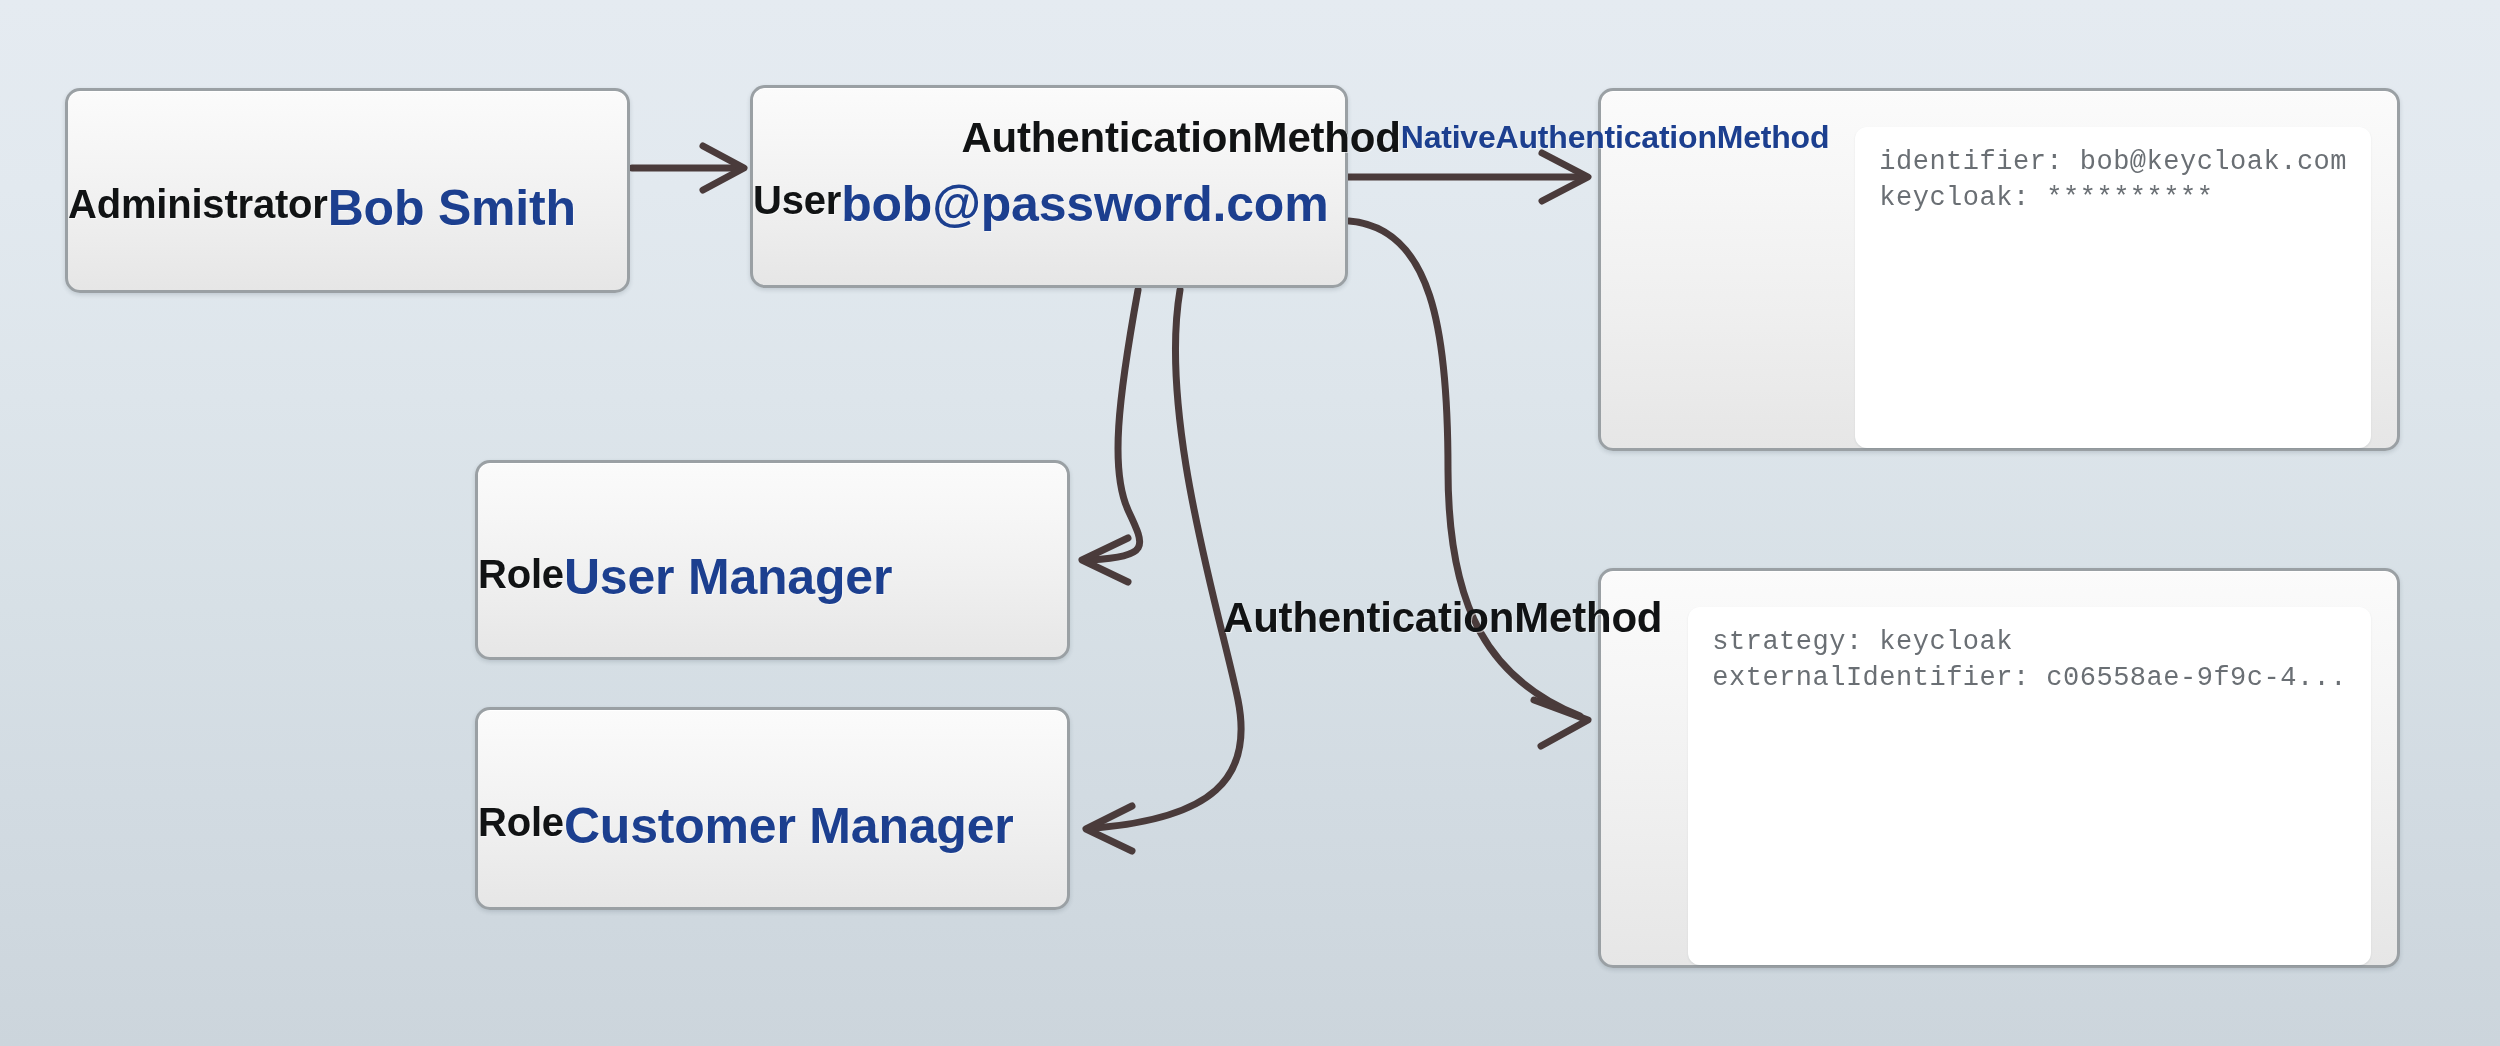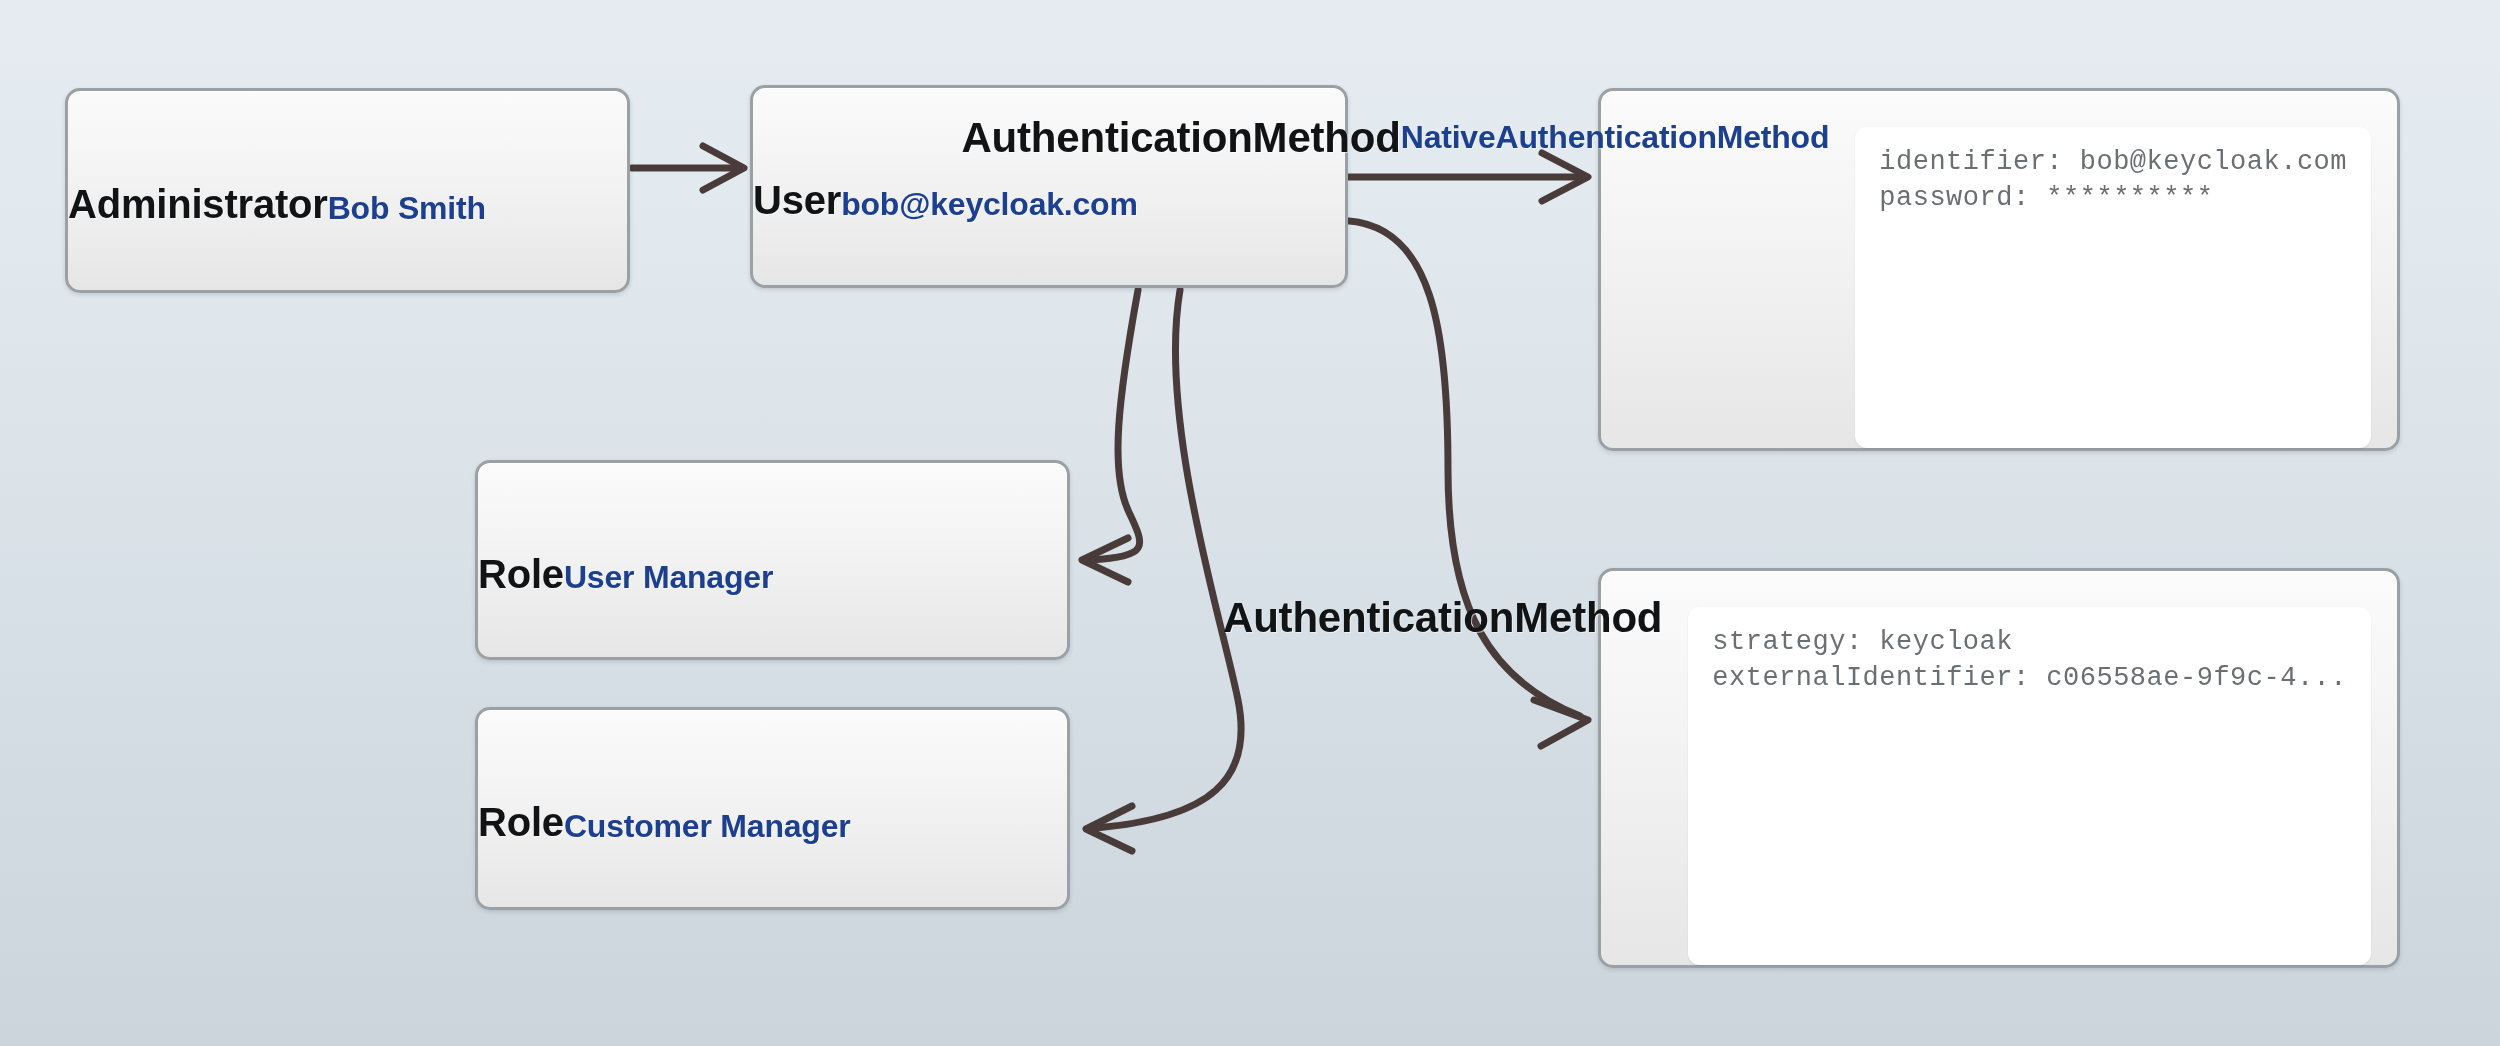--- a/index.html
+++ b/index.html
@@ -55,21 +55,21 @@
   .node-subtitle {
     font-weight: bold;
     color: #1c3f8f;
     text-align: center;
     letter-spacing: -0.2px;
     text-shadow: 1px 1px 0 rgba(255,255,255,0.5);
     white-space: nowrap;
   }
   
   .node.compact .node-title   { font-size: 40px; line-height: 1; margin-top: 27px; }
-  .node.compact .node-subtitle{ font-size: 32px; line-height: 1; margin-top: 34px; }
+  .node.compact .node-subtitle{ font-size: 50px; line-height: 1; margin-top: 34px; }
 
   
   .node.wide { align-items: stretch; justify-content: flex-end; }
   .node.wide .node-title    { font-size: 42px; line-height: 1; margin-top: 26px; }
   .node.wide .node-subtitle { font-size: 32px; line-height: 1; margin-top: 30px; }
 
   .details {
     margin: 36px 26px 0 26px;
     background: #ffffff;
     border-radius: 12px;
@@ -124,39 +124,39 @@
     </g>
   </svg>
 
   <div class="node compact" style="left:65px; top:88px; width:565px; height:205px;">
     <div class="node-title">Administrator</div>
     <div class="node-subtitle">Bob Smith</div>
   </div>
 
   <div class="node compact" style="left:750px; top:85px; width:598px; height:203px;">
     <div class="node-title">User</div>
-    <div class="node-subtitle">bob@keycloak.com</div>
+    <div class="node-subtitle">bob@password.com</div>
   </div>
 
   <div class="node compact" style="left:475px; top:460px; width:595px; height:200px;">
     <div class="node-title">Role</div>
     <div class="node-subtitle">User Manager</div>
   </div>
 
   <div class="node compact" style="left:475px; top:707px; width:595px; height:203px;">
     <div class="node-title">Role</div>
     <div class="node-subtitle">Customer Manager</div>
   </div>
 
   <div class="node wide" style="left:1598px; top:88px; width:802px; height:363px;">
     <div class="node-title">AuthenticationMethod</div>
     <div class="node-subtitle">NativeAuthenticationMethod</div>
     <div class="details">
       <div class="detail-line">identifier: bob@keycloak.com</div>
-      <div class="detail-line">password: **********</div>
+      <div class="detail-line">keycloak: **********</div>
     </div>
   </div>
 
   <div class="node wide" style="left:1598px; top:568px; width:802px; height:400px;">
     <div class="node-title">AuthenticationMethod</div>
     <div class="details">
       <div class="detail-line">strategy: keycloak</div>
       <div class="detail-line">externalIdentifier: c06558ae-9f9c-4...</div>
     </div>
   </div>

